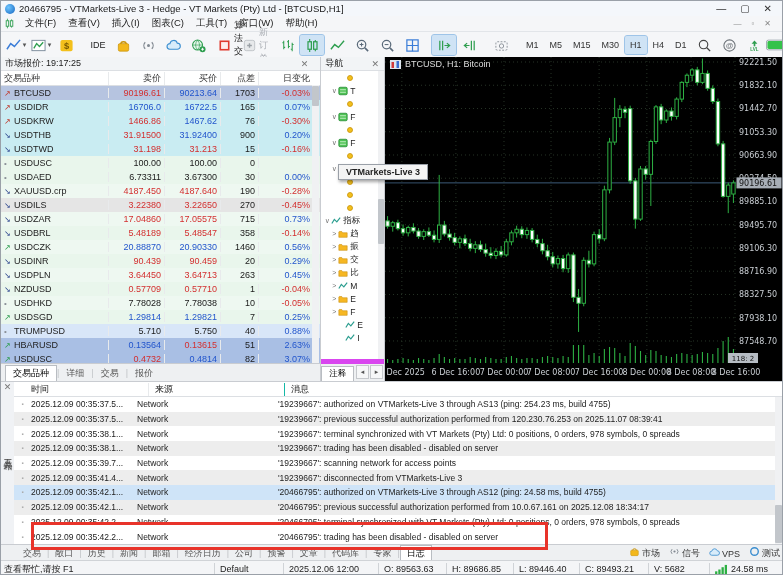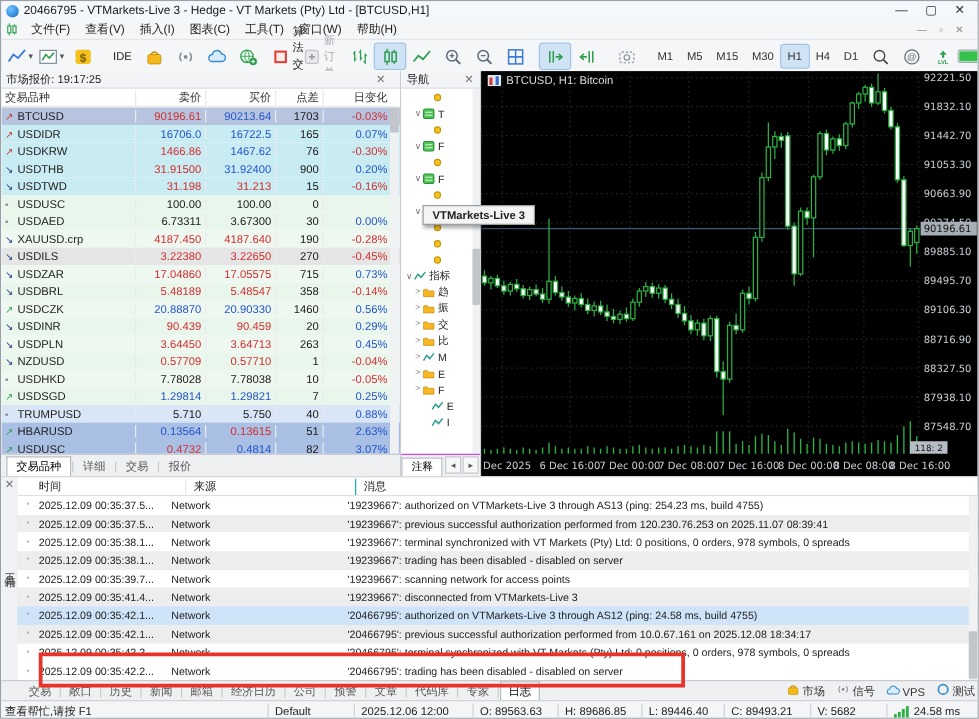--- a/index.html
+++ b/index.html
@@ -41,21 +41,21 @@
   .tabsm.active{background:#fff;border:1px solid #b9bdc2;border-bottom:none;color:#000;}
   .tabdiv{color:#c0c3c7;align-self:center;}
   .sbar{position:absolute;background:#f0f1f3;}
   .sthumb{position:absolute;background:#c2c6cb;border-radius:1px;}
   
   .nav{width:64px;border-right:1px solid #c9ccd1;position:relative;background:#fff;box-sizing:border-box;font-size:8.5px;}
   .navtree{overflow:hidden;height:273px;}
   .navrow{height:13px;display:flex;align-items:center;white-space:nowrap;overflow:hidden;}
   .navrow .exp{width:8px;color:#777;font-size:7px;text-align:center;flex:0 0 auto;}
   .nico{width:10px;height:10px;flex:0 0 auto;margin-right:2px;display:inline-flex;}
-  .nav-bottom{position:absolute;bottom:0;left:0;right:0;height:17px;background:#eef0f2;border-top:1px solid #d946ef;display:flex;align-items:flex-end;font-size:8.5px;}
+  .nav-bottom{position:absolute;bottom:0;left:0;right:0;height:17px;background:#eef0f2;border-top:5px solid #d946ef;display:flex;align-items:flex-end;font-size:8.5px;}
   .nav-arrow{width:11px;height:12px;border:1px solid #c5c8cc;background:#f6f7f8;font-size:7px;display:flex;align-items:center;justify-content:center;color:#555;margin:0 1px 1px 0;align-self:center;}
   
   .chart{flex:1;background:#000;position:relative;}
   .chart-title{position:absolute;top:2px;left:5px;color:#ddd;font-size:9px;display:flex;gap:4px;align-items:center;z-index:5;}
   .ct-ic{width:11px;height:9px;display:inline-flex;}
   
   .toolbox{position:absolute;top:380px;left:0;right:0;height:163px;background:#fff;border-top:1px solid #c9ccd1;}
   .tb-strip{position:absolute;left:0;top:0;bottom:0;width:13px;background:#f0f2f5;border-right:1px solid #dcdfe3;}
   .tb-strip .x{display:block;text-align:center;color:#777;font-size:9px;}
   .tb-vtitle{position:absolute;top:70px;left:0;width:13px;writing-mode:vertical-rl;font-size:9px;color:#444;text-align:center;letter-spacing:1px;}

